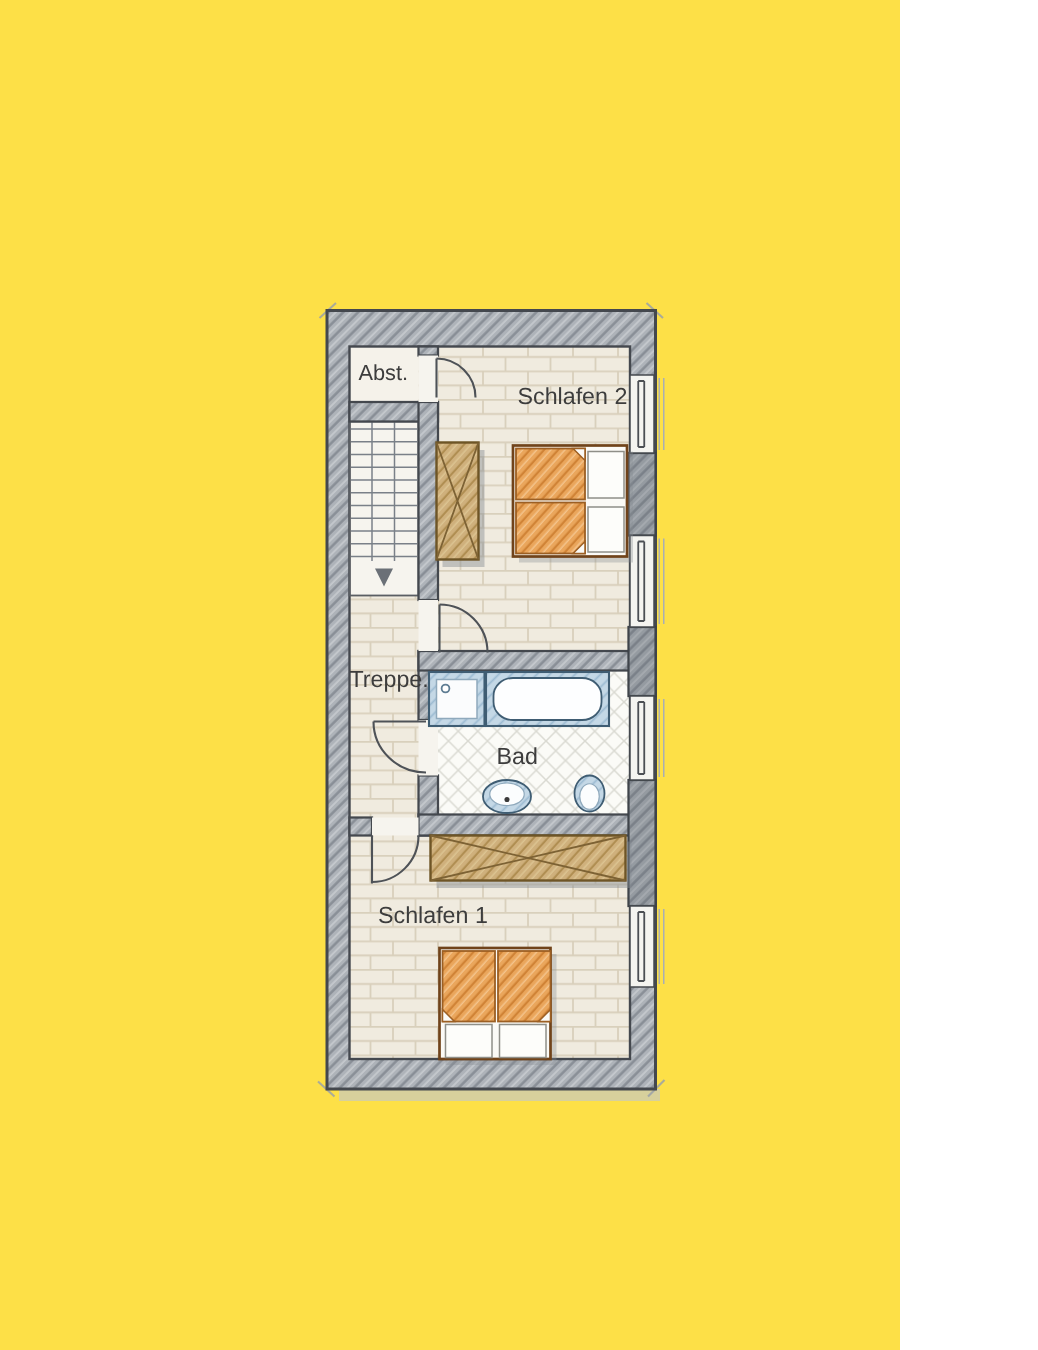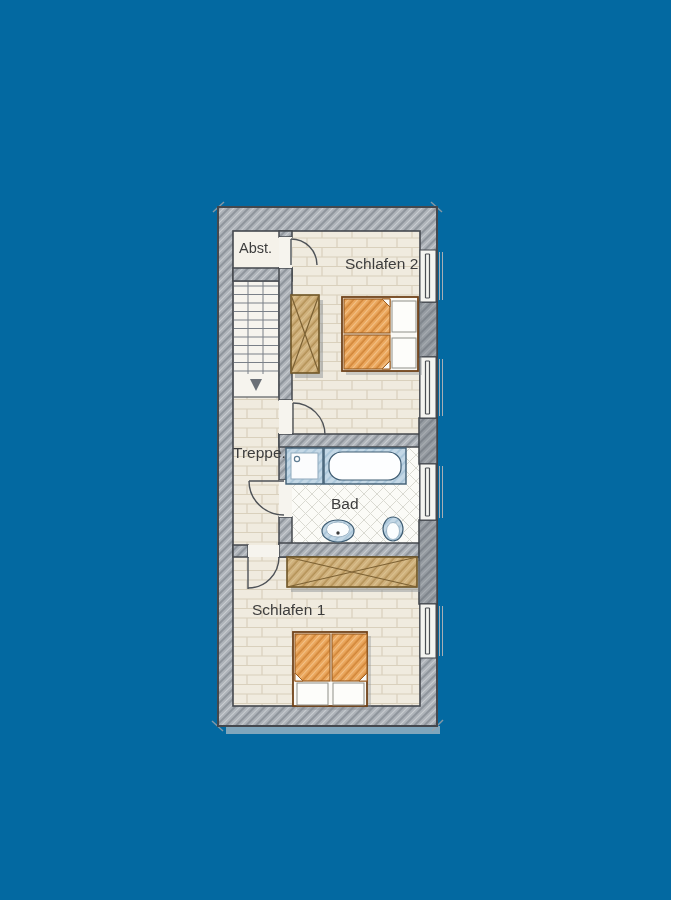--- a/index.html
+++ b/index.html
@@ -1,17 +1,17 @@
 <!DOCTYPE html>
 <html><head>
 <meta charset="utf-8">
 <style>
   html, body { margin: 0; padding: 0; background: #ffffff; }
   body { width: 692px; height: 900px; font-family: "Liberation Sans", sans-serif; }
-  #stage { position: relative; width: 671px; height: 900px; background: #0369a1; overflow: hidden; }
+  #stage { position: relative; width: 600px; height: 900px; background: #fde047; overflow: hidden; }
   svg { position: absolute; left: 0; top: 0; }
   text { font-family: "Liberation Sans", sans-serif; fill: #3d3d3d; }
 </style>
 </head>
 <body>
 
 <div id="stage">
 <svg width="692" height="900" viewBox="0 0 692 900">
   <defs>
     <pattern id="wallhatch" width="7" height="7" patternUnits="userSpaceOnUse" patternTransform="rotate(-45)">

